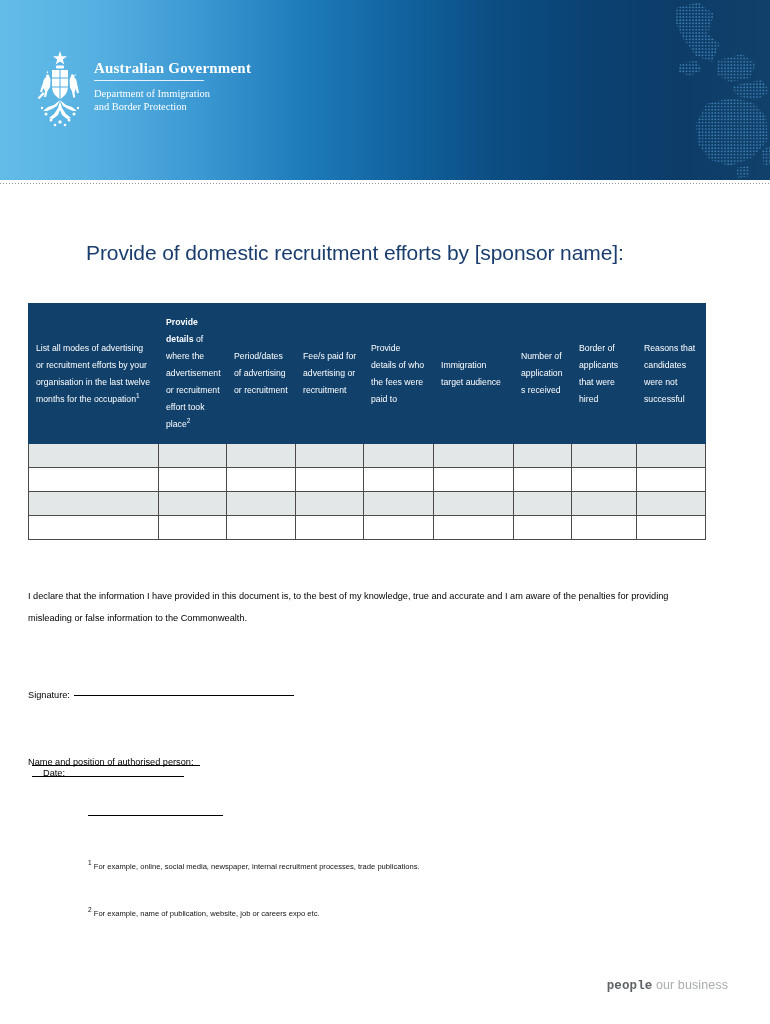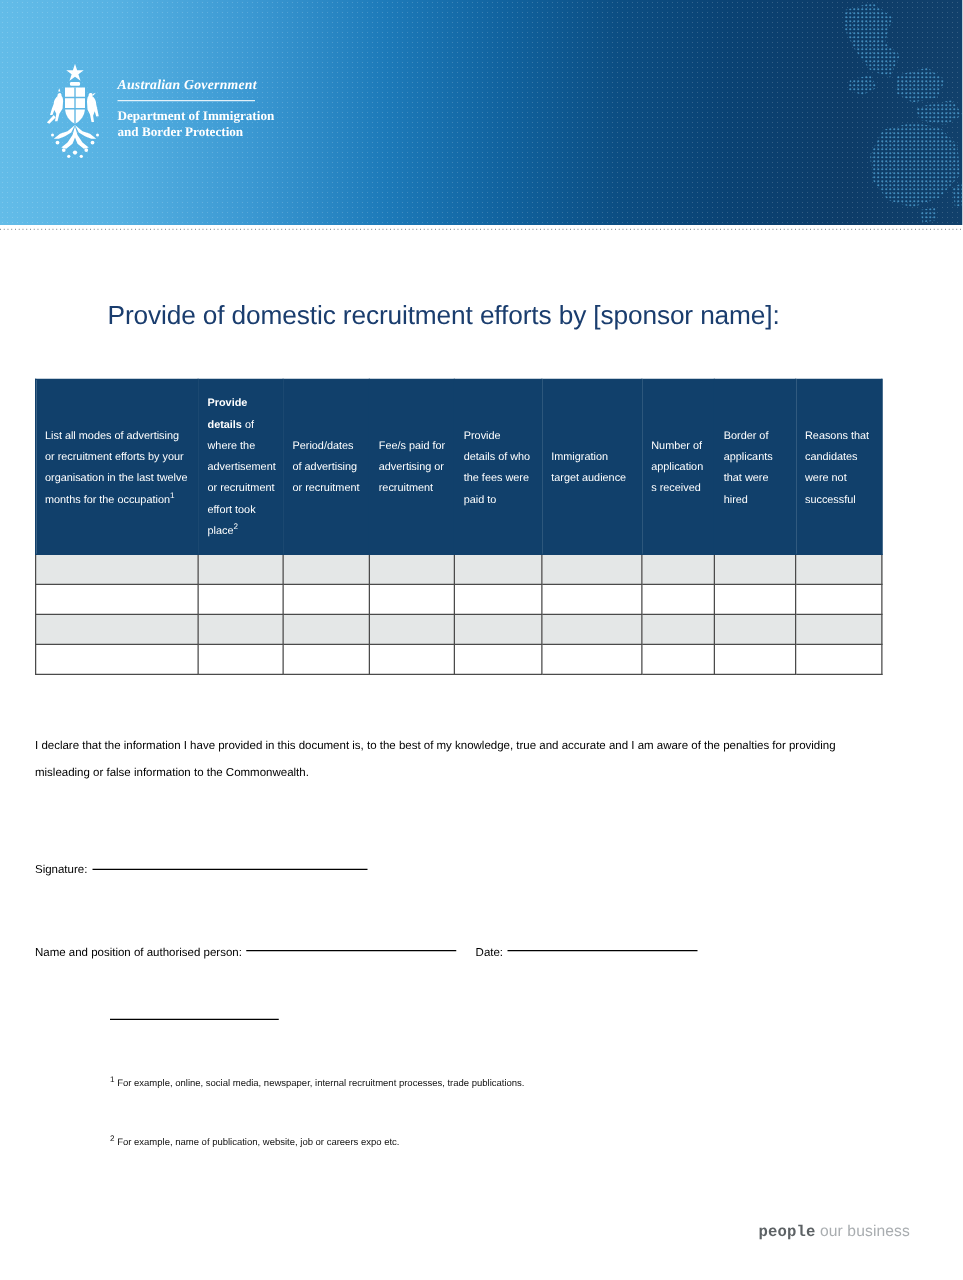--- a/index.html
+++ b/index.html
@@ -82,36 +82,35 @@
     height: 86px;
     flex: 0 0 auto;
   }
   .logo-text {
     margin-left: 8px;
     padding-top: 13px;
     color: #ffffff;
     font-family: "Liberation Serif", serif;
   }
   .logo-gov {
-    font-size: 11px;
+    font-size: 15px;
     font-weight: bold;
     letter-spacing: 0.2px;
     line-height: 14px;
     white-space: nowrap;
-    font-style: italic;
   }
   .logo-divider {
     width: 110px;
     height: 1px;
     background: rgba(255,255,255,0.85);
     margin: 5px 0 6px 0;
   }
   .logo-dept {
     font-size: 10.5px;
-    font-weight: bold;
+    font-weight: normal;
     line-height: 13px;
     white-space: nowrap;
   }
 
   
   .page-title {
     position: absolute;
     left: 86px;
     top: 241px;
     font-size: 21px;
@@ -191,22 +190,23 @@
     top: -2px;
   }
   .rule-sig { width: 220px; }
 
   .name-date-row {
     position: absolute;
     left: 28px;
     top: 757px;
     font-size: 9.2px;
     display: flex;
-    align-items: center;
-    white-space: nowrap;
+    align-items: flex-start;
+    white-space: nowrap;
+    flex-direction: column;
   }
   .name-date-row .rule {
     display: inline-block;
     border-bottom: 1px solid #000000;
     height: 0;
     margin-left: 4px;
     position: relative;
     top: -2px;
   }
   .rule-name { width: 168px; }

